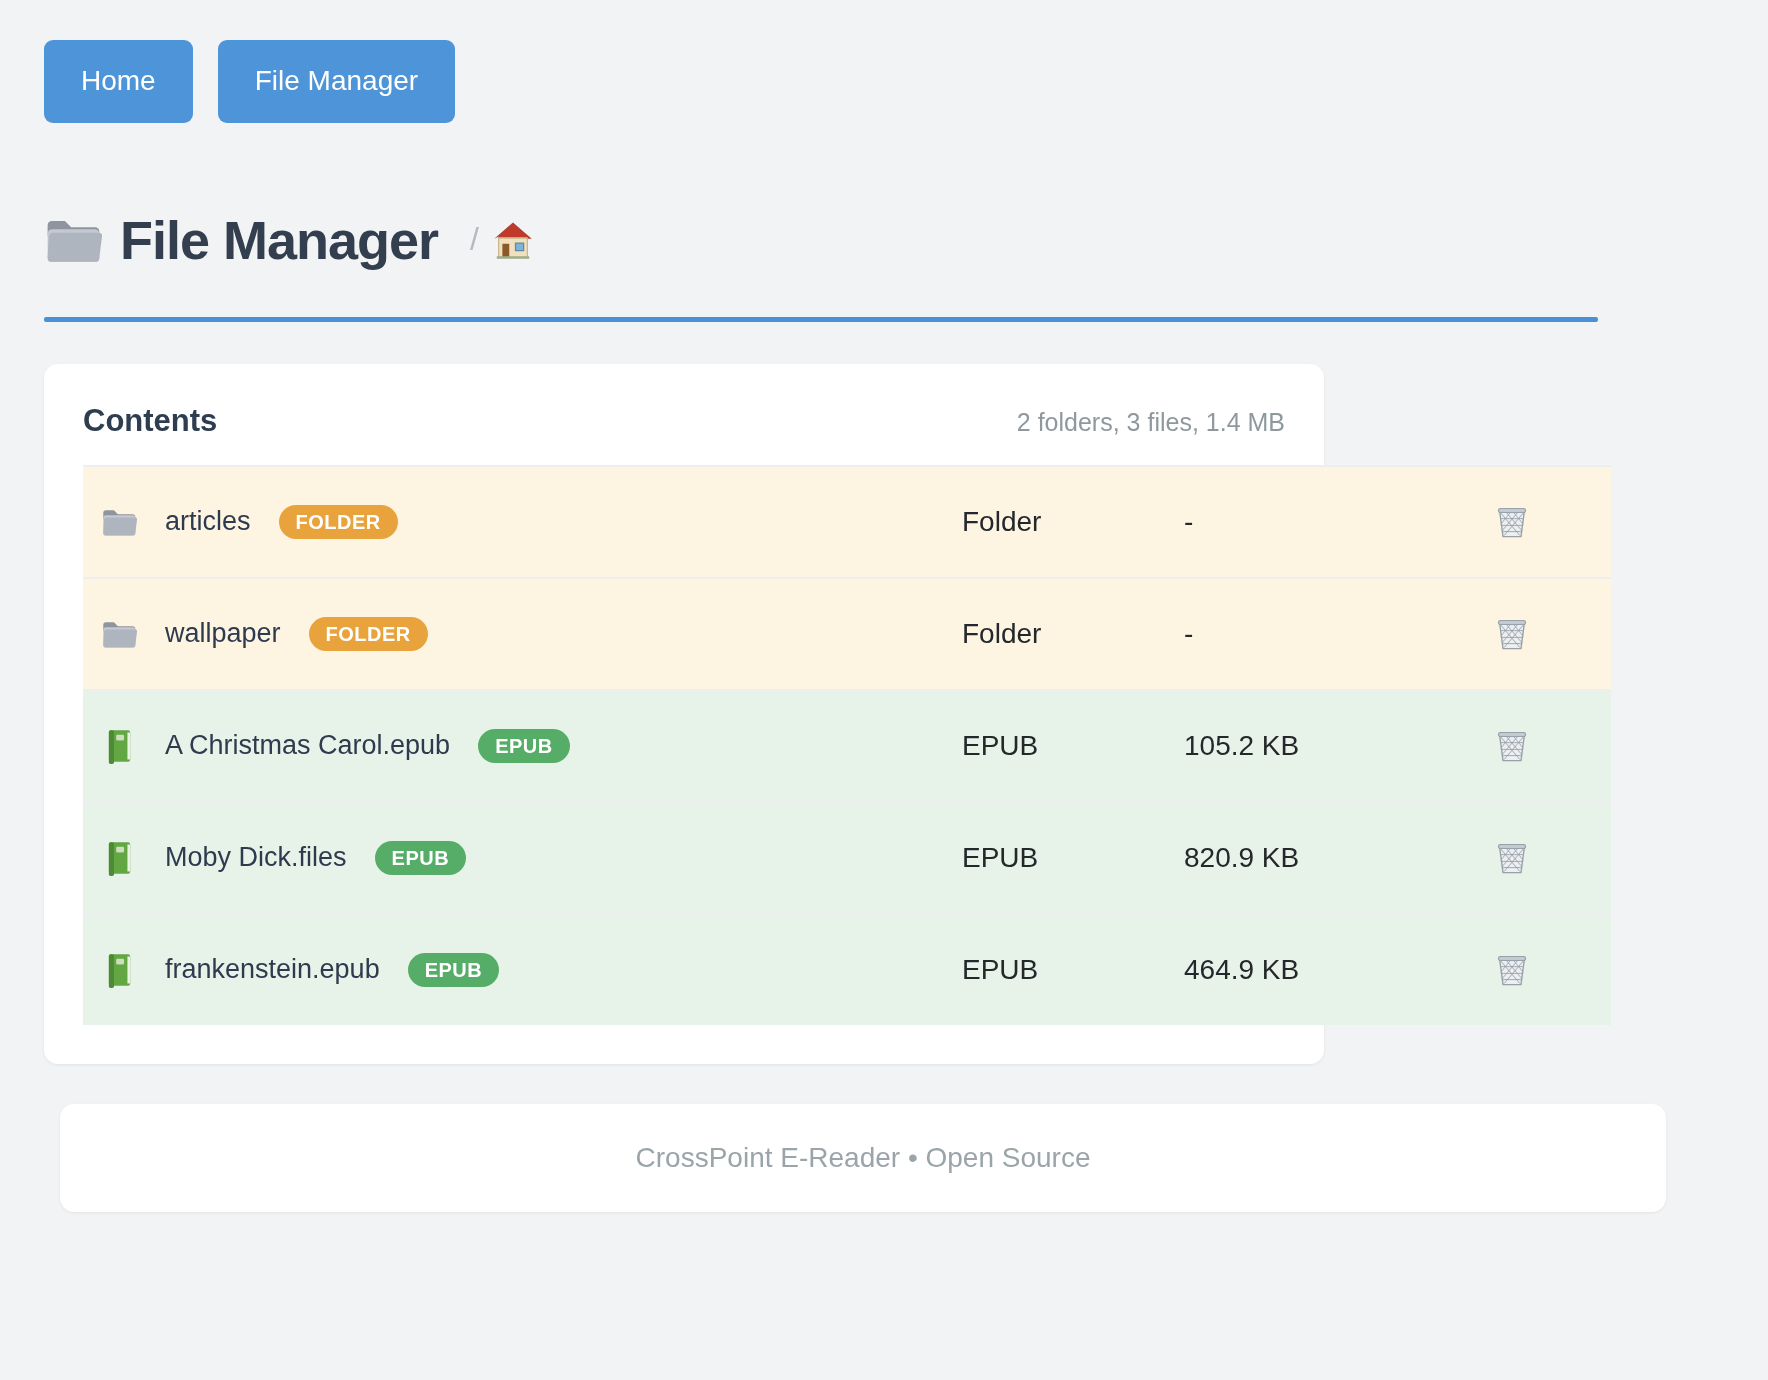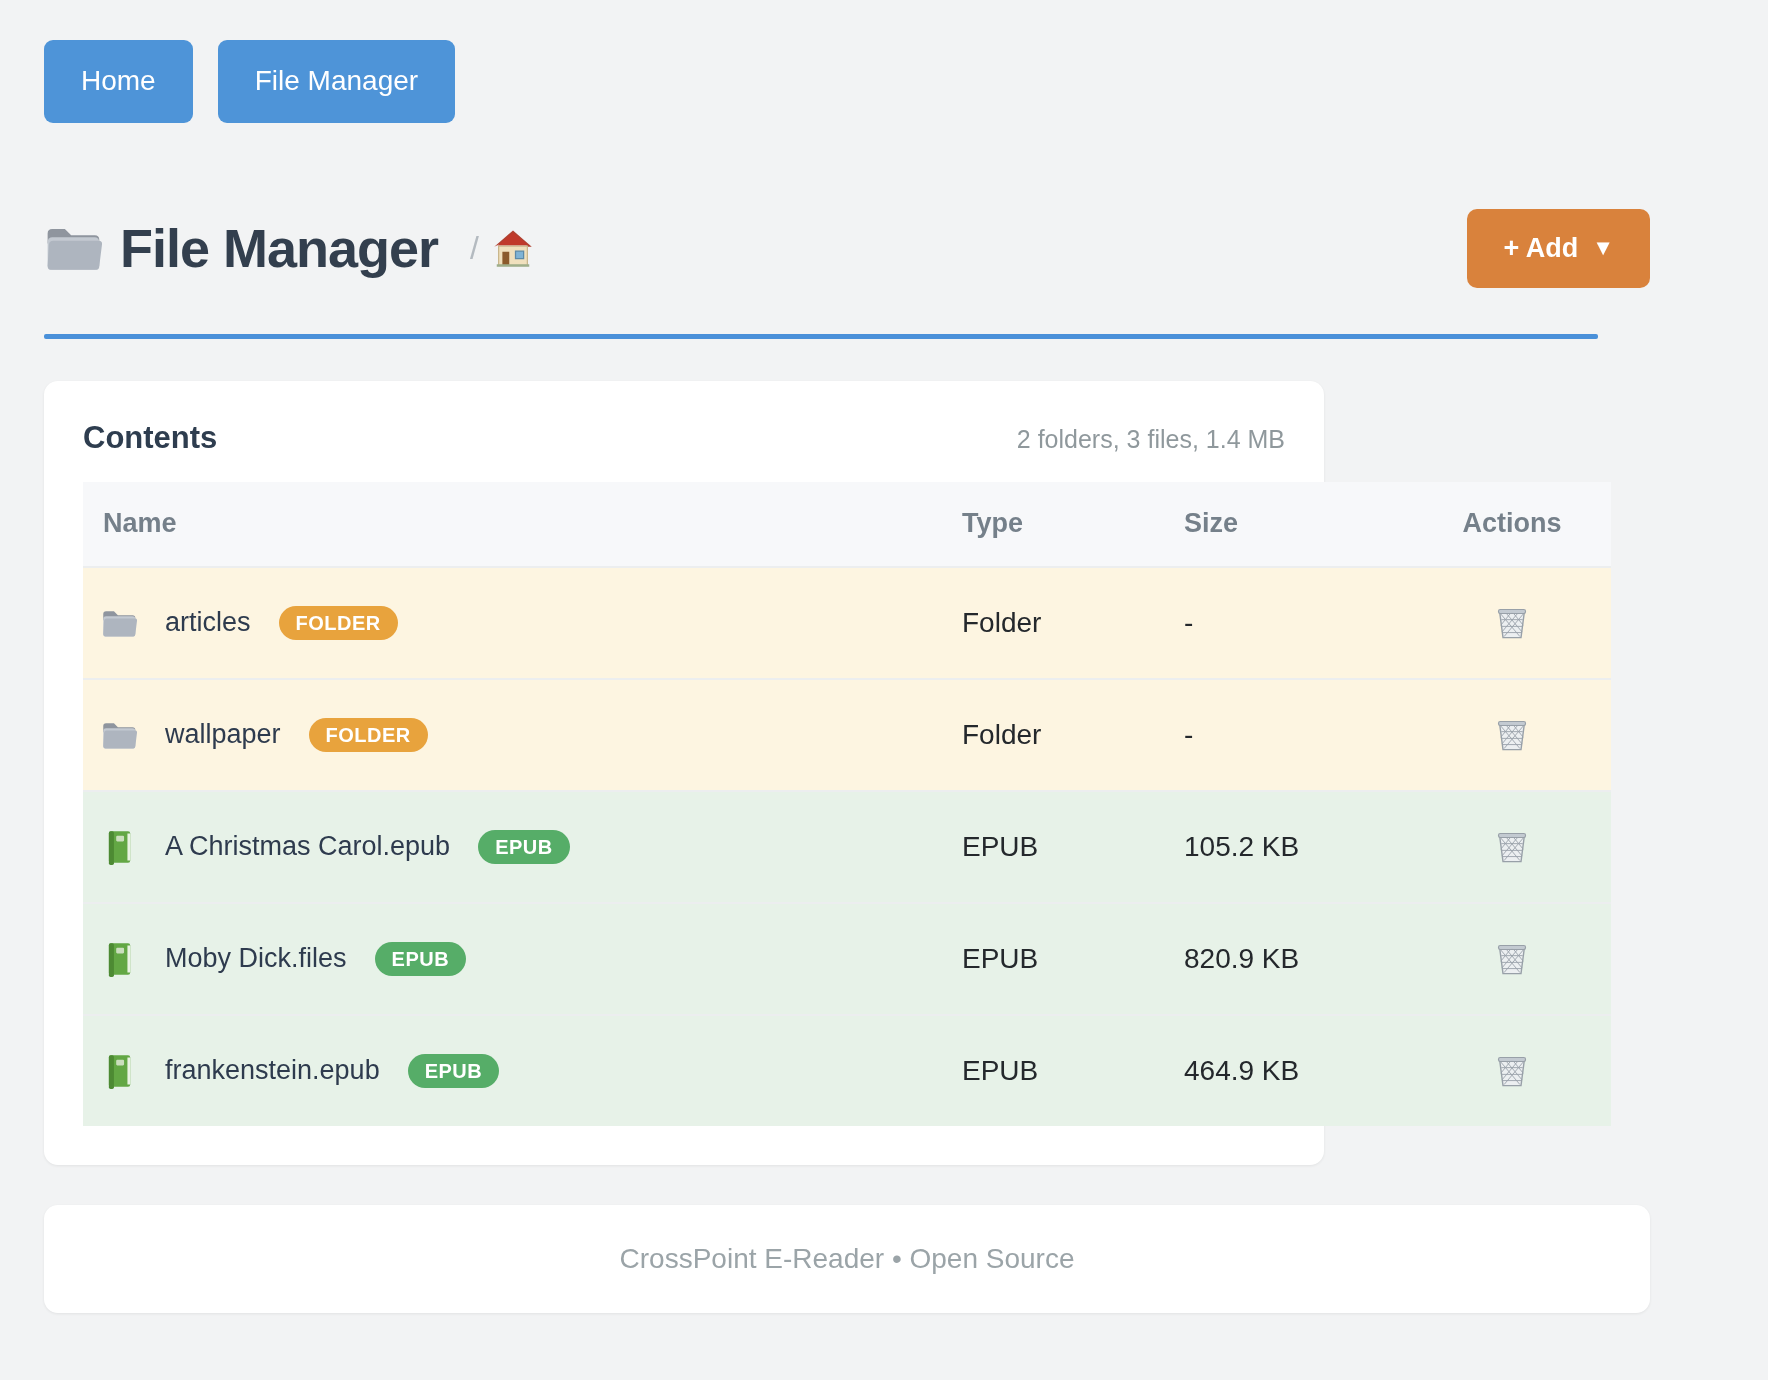--- a/index.html
+++ b/index.html
@@ -77,21 +77,21 @@
   .badge.folder{background:var(--badge-folder);}
   .badge.epub{background:var(--badge-epub);}
   .cell-type,.cell-size{font-size:28px; color:var(--cell);}
   .cell-actions{display:flex; justify-content:center;}
   .trash-btn{background:none; border:none; cursor:pointer; padding:4px;}
   .trash{width:36px; height:38px; display:block;}
 
   
   .footer{
     margin-top:40px; width:1606px; background:var(--card); border-radius:14px;
-    padding:38px 0; text-align:center; box-shadow:0 1px 3px rgba(0,0,0,.07);
+    padding:38px 0; text-align:center; box-shadow:0 1px 3px rgba(0,0,0,.07);margin-left:16px;
   }
   .footer-text{font-size:28px; color:#9ba4a8;}
 </style>
 </head>
 <body>
 
 <svg width="0" height="0" style="position:absolute">
   <defs>
     <g id="ico-folder">
       <path d="M4 16 q0-5 5-5 h14 l7 7 h26 q5 0 5 5 v4 H4 Z" fill="#8f959e"></path>
@@ -133,41 +133,31 @@
           <use href="#ico-folder"></use>
         </svg>
       <h1 class="page-title">File Manager</h1>
       <div class="breadcrumb">
         <span class="crumb-sep">/</span>
         <svg class="house" viewBox="0 0 64 64">
             <use href="#ico-house"></use>
           </svg>
       </div>
     </div>
-    <button class="add-btn">
-      <span>+ Add</span>
-      <span class="add-caret">▼</span>
-    </button>
   </div>
 
   <div class="divider"></div>
 
   <div class="card">
     <div class="card-head">
       <div class="card-title">Contents</div>
       <div class="card-summary">2 folders, 3 files, 1.4 MB</div>
     </div>
 
     <div class="table">
-      <div class="tr thead">
-        <div class="th th-name">Name</div>
-        <div class="th">Type</div>
-        <div class="th">Size</div>
-        <div class="th th-actions">Actions</div>
-      </div>
 
       <div class="tr row folder">
         <div class="cell-name">
           <svg class="file-icon" viewBox="0 0 64 64">
               <use href="#ico-folder"></use>
             </svg>
           <span class="fname">articles</span>
           <span class="badge folder">FOLDER</span>
         </div>
         <div class="cell-type">Folder</div>

